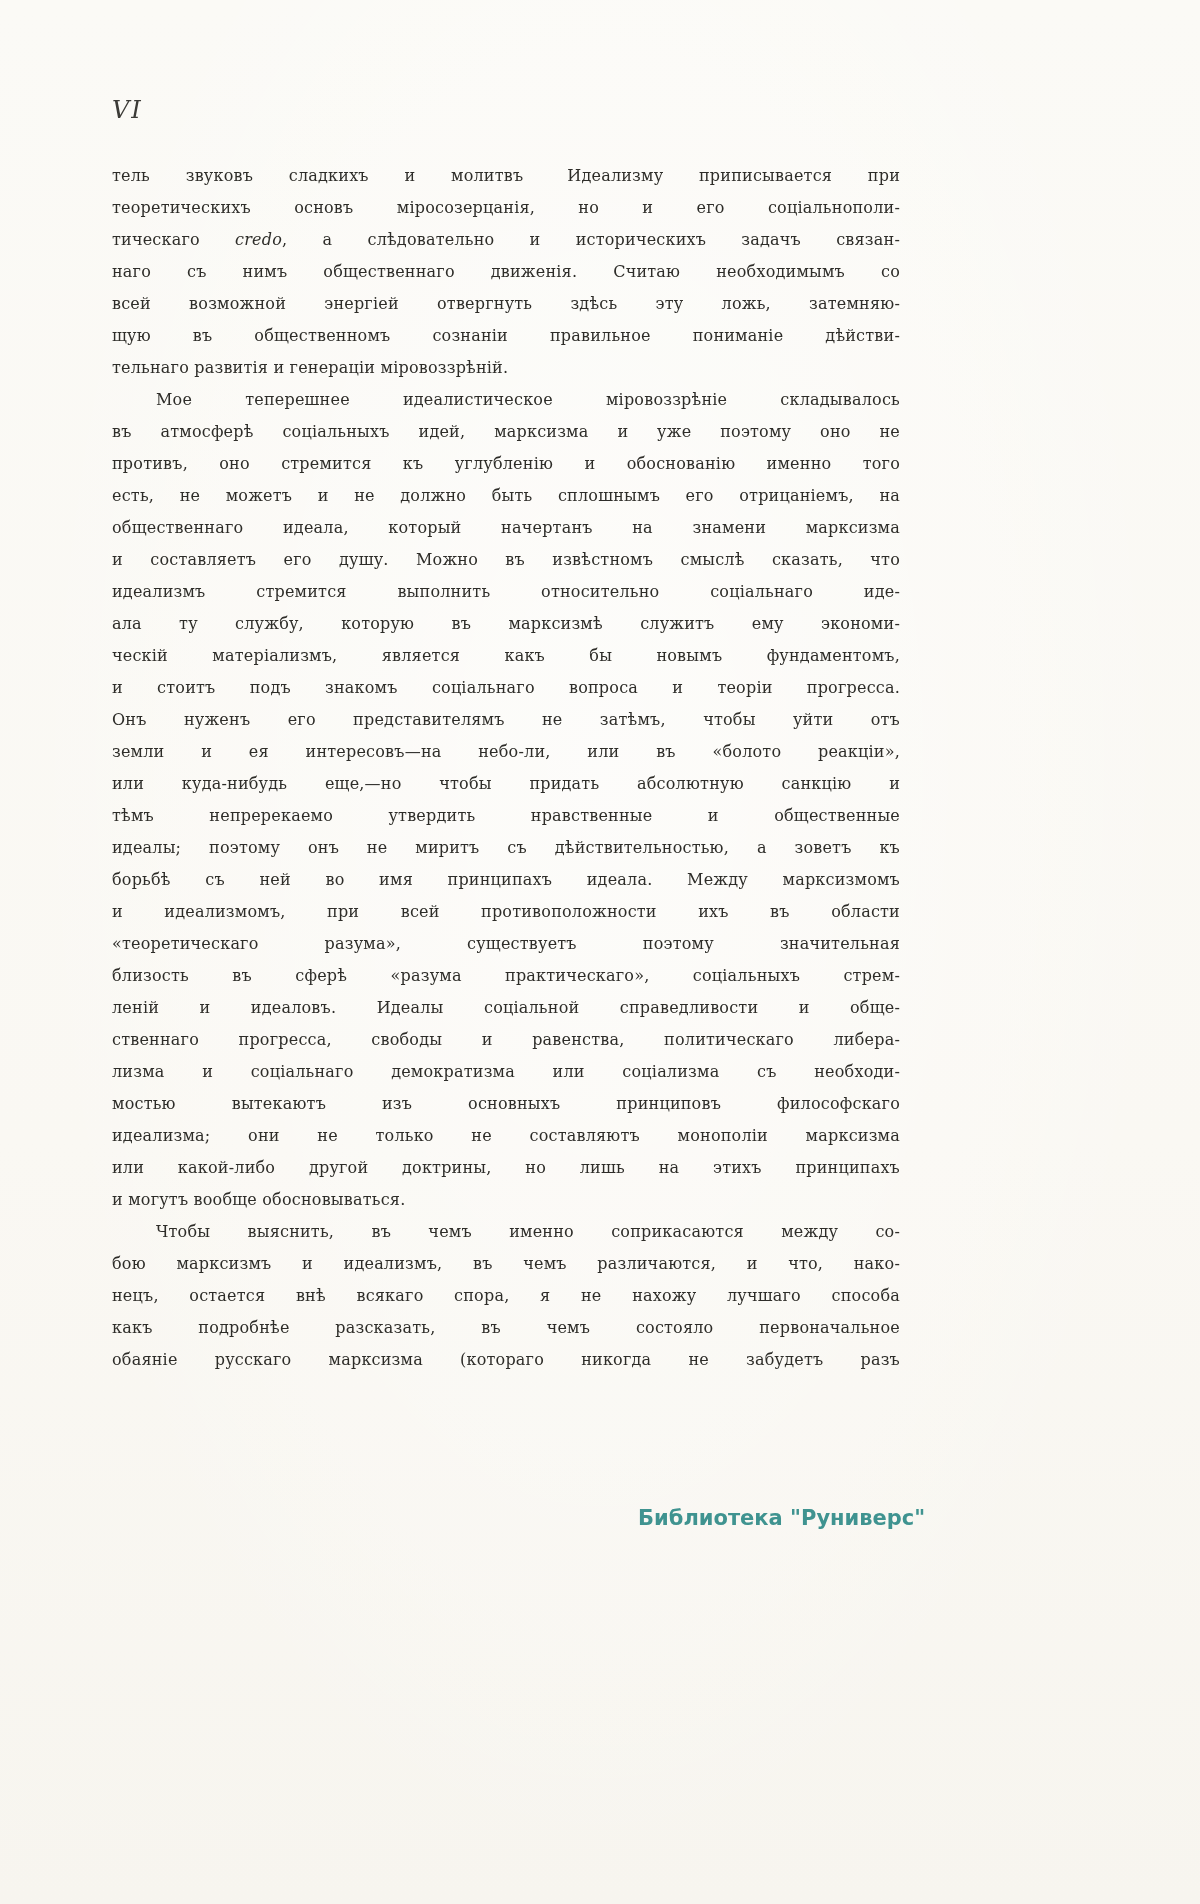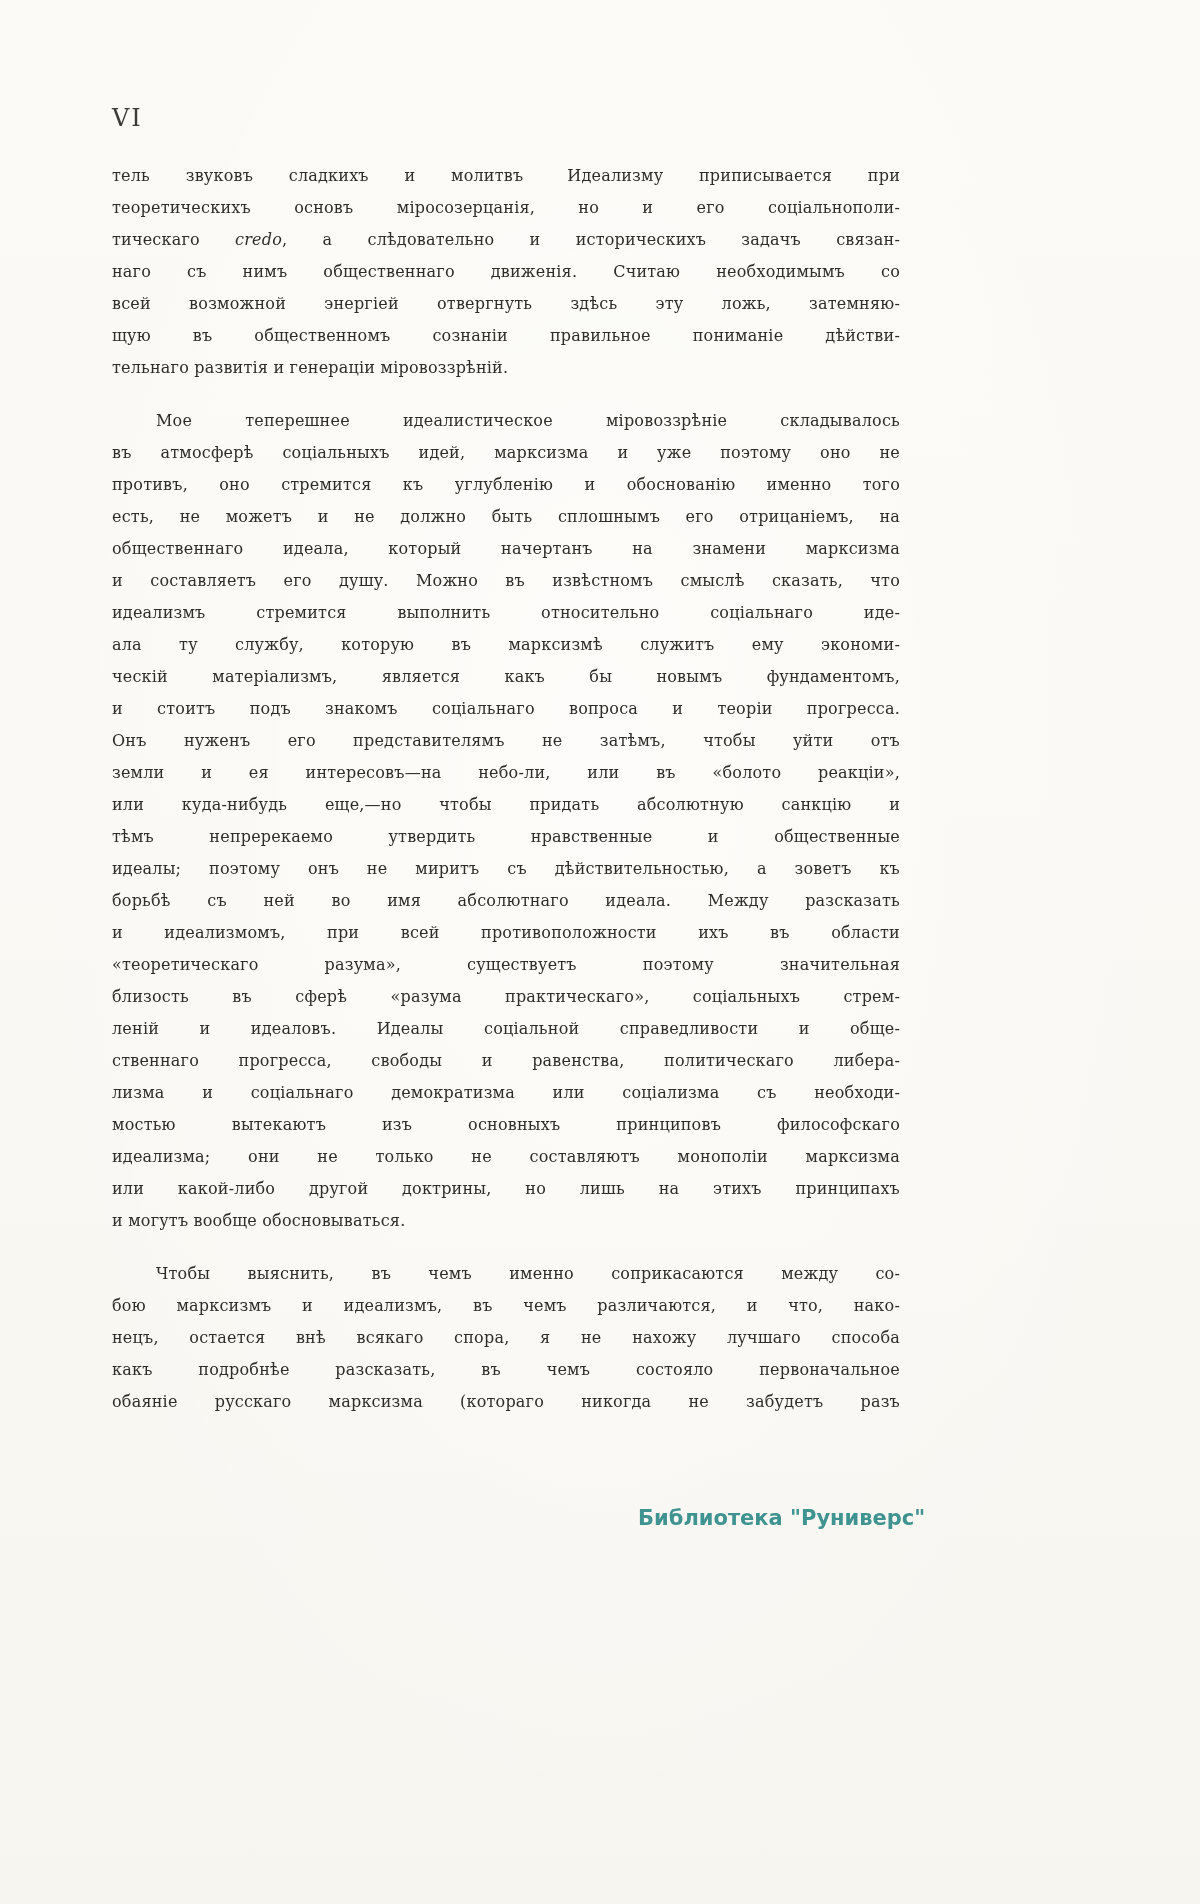--- a/index.html
+++ b/index.html
@@ -17,24 +17,25 @@
   .page {
     position: absolute;
     inset: 0;
     background:
       radial-gradient(ellipse at 50% 40%, rgba(255,255,255,0.55), rgba(255,255,255,0) 70%),
       linear-gradient(180deg, #fbfaf6 0%, #faf8f3 60%, #f7f5ef 100%);
   }
   .page-number {
     position: absolute;
     left: 112px;
-    top: 104px;
+    top: 96px;
     font-size: 24px;
     letter-spacing: 2px;
     color: #3c3b37;
+    font-style: italic;
   }
   .text-block {
     position: absolute;
     left: 112px;
     top: 160px;
     width: 788px;
     font-size: 16px;
     line-height: 32px;
     color: #2e2d29;
     letter-spacing: 0.2px;
@@ -43,21 +44,20 @@
     display: block;
     text-align: justify;
     text-align-last: justify;
     white-space: normal;
   }
   .text-block .line.no-just {
     text-align-last: left;
   }
   .text-block .line.para-first {
     text-indent: 44px;
-    margin-top: 21px;
   }
   .text-block i {
     font-style: italic;
   }
   .footer-watermark {
     position: absolute;
     left: 638px;
     top: 1506px;
     font-family: "DejaVu Sans", "Liberation Sans", sans-serif;
     font-weight: bold;
@@ -87,21 +87,21 @@
       <div class="line"><span>и составляетъ его душу. Можно въ извѣстномъ смыслѣ сказать, что</span></div>
       <div class="line"><span>идеализмъ стремится выполнить относительно соціальнаго иде-</span></div>
       <div class="line"><span>ала ту службу, которую въ марксизмѣ служитъ ему экономи-</span></div>
       <div class="line"><span>ческій матеріализмъ, является какъ бы новымъ фундаментомъ,</span></div>
       <div class="line"><span>и стоитъ подъ знакомъ соціальнаго вопроса и теоріи прогресса.</span></div>
       <div class="line"><span>Онъ нуженъ его представителямъ не затѣмъ, чтобы уйти отъ</span></div>
       <div class="line"><span>земли и ея интересовъ—на небо-ли, или въ «болото реакціи»,</span></div>
       <div class="line"><span>или куда-нибудь еще,—но чтобы придать абсолютную санкцію и</span></div>
       <div class="line"><span>тѣмъ непререкаемо утвердить нравственные и общественные</span></div>
       <div class="line"><span>идеалы; поэтому онъ не миритъ съ дѣйствительностью, а зоветъ къ</span></div>
-      <div class="line"><span>борьбѣ съ ней во имя абсолютнаго идеала. Между разсказать</span></div>
+      <div class="line"><span>борьбѣ съ ней во имя принципахъ идеала. Между марксизмомъ</span></div>
       <div class="line"><span>и идеализмомъ, при всей противоположности ихъ въ области</span></div>
       <div class="line"><span>«теоретическаго разума», существуетъ поэтому значительная</span></div>
       <div class="line"><span>близость въ сферѣ «разума практическаго», соціальныхъ стрем-</span></div>
       <div class="line"><span>леній и идеаловъ. Идеалы соціальной справедливости и обще-</span></div>
       <div class="line"><span>ственнаго прогресса, свободы и равенства, политическаго либера-</span></div>
       <div class="line"><span>лизма и соціальнаго демократизма или соціализма съ необходи-</span></div>
       <div class="line"><span>мостью вытекаютъ изъ основныхъ принциповъ философскаго</span></div>
       <div class="line"><span>идеализма; они не только не составляютъ монополіи марксизма</span></div>
       <div class="line"><span>или какой-либо другой доктрины, но лишь на этихъ принципахъ</span></div>
       <div class="line no-just"><span>и могутъ вообще обосновываться.</span></div>

